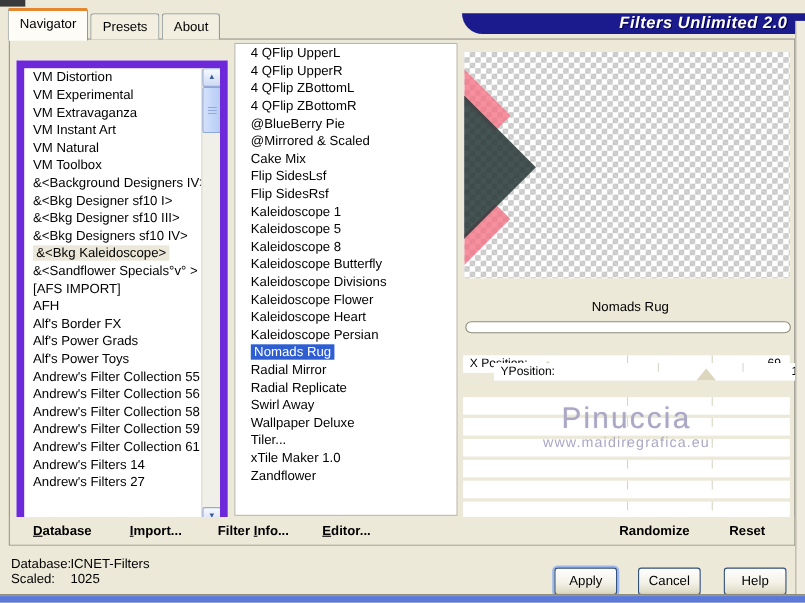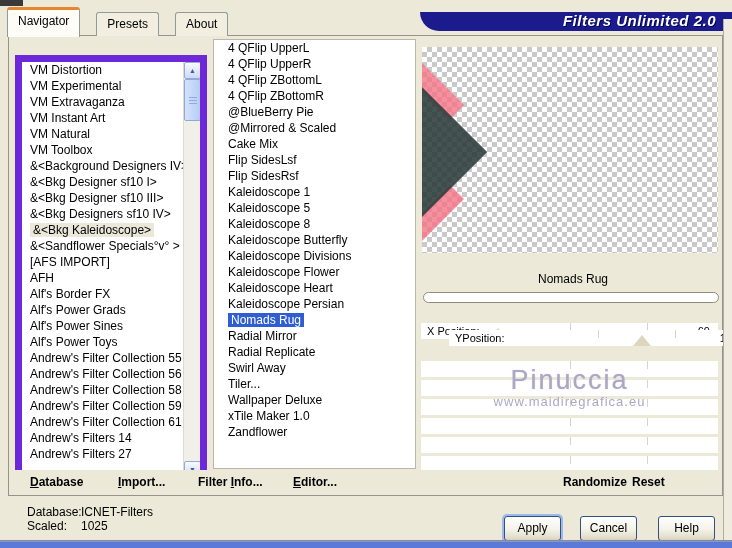--- a/index.html
+++ b/index.html
@@ -13,21 +13,21 @@
   .corner-dark{position:absolute;left:0;top:0;width:23px;height:6px;background:#3a3a3a;}
   .banner{
     position:absolute;left:420px;top:12px;width:312px;height:19px;box-sizing:border-box;
     background:var(--c-banner,#1b1b8e);
     border-radius:0 0 0 28px;
     color:#fff;font-style:italic;font-weight:bold;font-size:15px;line-height:18px;
     text-align:right;padding-right:16px;letter-spacing:.5px;
     text-shadow:1px 1px 0 #000050;
   }
   
-  .tab-bar{position:absolute;left:7px;top:8px;height:28px;display:flex;align-items:flex-end;gap:16px;z-index:5;}
+  .tab-bar{position:absolute;left:7px;top:8px;height:28px;display:flex;align-items:flex-end;gap:2px;z-index:5;}
   .tab{
     background:#f2efe1;border:1px solid #919b9c;border-bottom:none;border-radius:3px 3px 0 0;
     font-size:12px;line-height:16px;height:16px;padding:3px 10px 4px;cursor:default;
   }
   .tab.active{
     background:#fdfcf7;border-top:3px solid #e5872f;height:18px;padding-top:3px;padding-bottom:6px;
     margin-bottom:-1px;
   }
   
   .page{
@@ -103,23 +103,23 @@
     position:absolute;left:412px;top:330px;width:297px;text-align:center;
     color:var(--c-watermark,#aba8c6);pointer-events:none;z-index:4;
   }
   .wm1{font-size:27px;letter-spacing:2px;line-height:28px;text-shadow:0 0 1px rgba(171,168,198,.7);}
   .wm2{font-size:13px;letter-spacing:1px;line-height:15px;}
   
   .menu-strip{position:absolute;left:0;right:0;top:434px;height:25px;background:#ece9d8;}
   .menuitem{position:absolute;top:0;height:25px;line-height:24px;font-size:12px;font-weight:bold;color:#000;cursor:default;white-space:nowrap;}
   .menuitem .u{text-decoration:underline;}
   .mi-0{left:21px;text-align:right;} .mi-1{left:109px;} .mi-2{left:189px;} .mi-3{left:284px;}
-  .mi-rand{left:554px;} .mi-reset{left:623px;}
-  
-  .status-line{position:absolute;font-size:12px;color:#000;margin-left:17px;}
+  .mi-rand{left:554px;} .mi-reset{left:654px;}
+  
+  .status-line{position:absolute;font-size:12px;color:#000;}
   .st-l1{left:10px;top:505px;} .st-v1{left:64px;top:505px;}
   .st-l2{left:10px;top:519px;} .st-v2{left:64px;top:519px;}
   .btn{
     position:absolute;top:516px;width:57px;height:25px;box-sizing:border-box;
     background:linear-gradient(180deg,#fefefe 0%,#f4f2e8 55%,#e0dcc8 92%,#d2cdb8 100%);
     border:1px solid #33517e;border-radius:3px;
     font-size:12px;text-align:center;line-height:22px;color:#000;cursor:default;
     font-family:"Liberation Sans",sans-serif;
   }
   .btn-apply{left:504px;box-shadow:0 0 0 2px #9cb8ee;}
@@ -157,21 +157,20 @@
         <div class="lrow"><span>&amp;&lt;Background Designers IV&gt;</span></div>
         <div class="lrow"><span>&amp;&lt;Bkg Designer sf10 I&gt;</span></div>
         <div class="lrow"><span>&amp;&lt;Bkg Designer sf10 III&gt;</span></div>
         <div class="lrow"><span>&amp;&lt;Bkg Designers sf10 IV&gt;</span></div>
         <div class="lrow"><span class="sel-pale">&amp;&lt;Bkg Kaleidoscope&gt;</span></div>
         <div class="lrow"><span>&amp;&lt;Sandflower Specials°v° &gt;</span></div>
         <div class="lrow"><span>[AFS IMPORT]</span></div>
         <div class="lrow"><span>AFH</span></div>
         <div class="lrow"><span>Alf's Border FX</span></div>
         <div class="lrow"><span>Alf's Power Grads</span></div>
-        <div class="lrow"><span>Alf's Power Sines</span></div>
         <div class="lrow"><span>Alf's Power Toys</span></div>
         <div class="lrow"><span>Andrew's Filter Collection 55</span></div>
         <div class="lrow"><span>Andrew's Filter Collection 56</span></div>
         <div class="lrow"><span>Andrew's Filter Collection 58</span></div>
         <div class="lrow"><span>Andrew's Filter Collection 59</span></div>
         <div class="lrow"><span>Andrew's Filter Collection 61</span></div>
         <div class="lrow"><span>Andrew's Filters 14</span></div>
         <div class="lrow"><span>Andrew's Filters 27</span></div>
       </div>
     <div class="sb">
@@ -196,22 +195,22 @@
       <div class="lrow"><span>Kaleidoscope 8</span></div>
       <div class="lrow"><span>Kaleidoscope Butterfly</span></div>
       <div class="lrow"><span>Kaleidoscope Divisions</span></div>
       <div class="lrow"><span>Kaleidoscope Flower</span></div>
       <div class="lrow"><span>Kaleidoscope Heart</span></div>
       <div class="lrow"><span>Kaleidoscope Persian</span></div>
       <div class="lrow"><span class="sel-blue">Nomads Rug</span></div>
       <div class="lrow"><span>Radial Mirror</span></div>
       <div class="lrow"><span>Radial Replicate</span></div>
       <div class="lrow"><span>Swirl Away</span></div>
+      <div class="lrow"><span>Wallpaper Deluxe</span></div>
       <div class="lrow"><span>Tiler...</span></div>
-      <div class="lrow"><span>Wallpaper Deluxe</span></div>
       <div class="lrow"><span>xTile Maker 1.0</span></div>
       <div class="lrow"><span>Zandflower</span></div>
     </div>
 
   <div class="preview">
     <div class="pv-pink top"></div>
     <div class="pv-pink bot"></div>
     <div class="pv-dark"></div>
   </div>
   <div class="pv-label">Nomads Rug</div>

